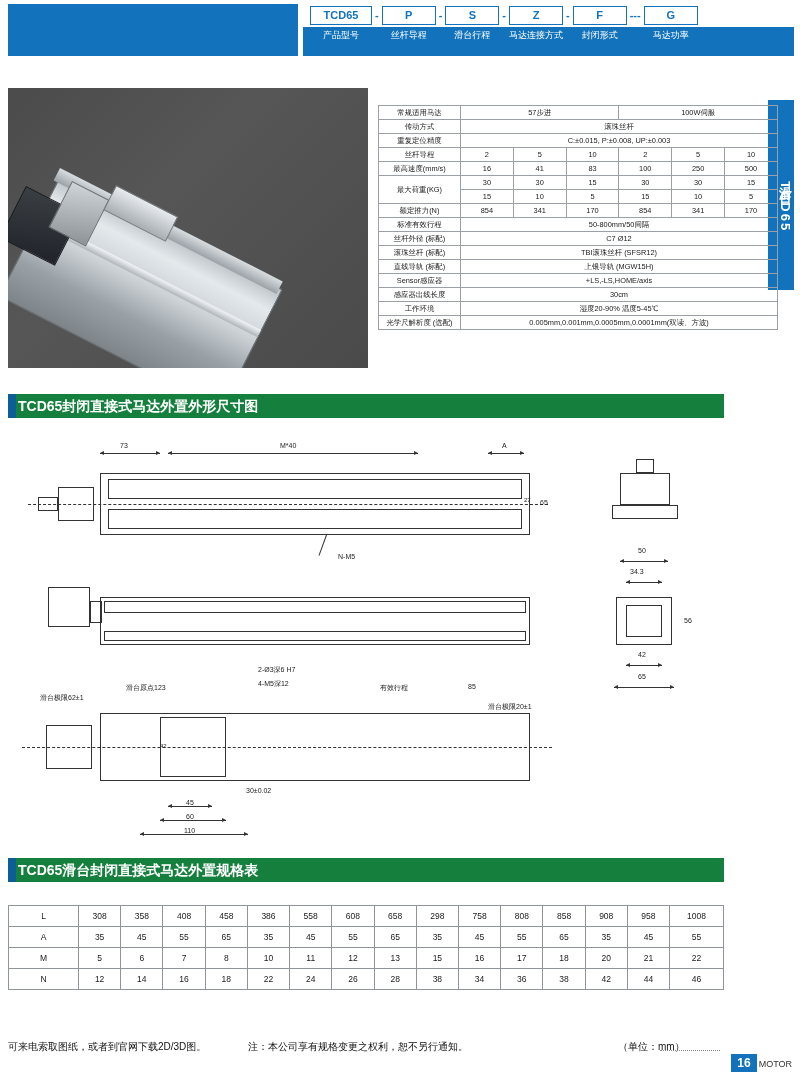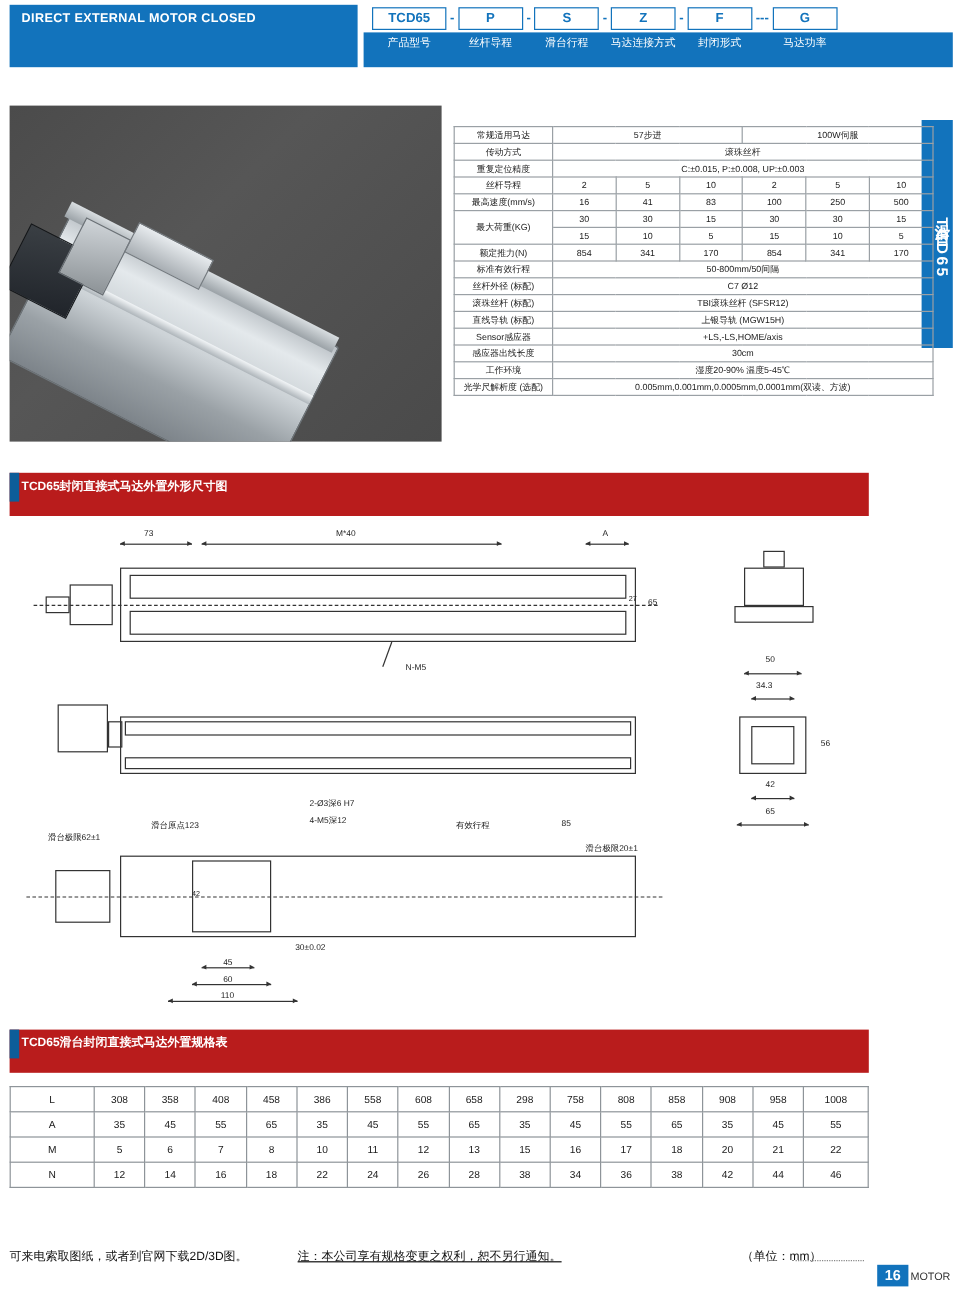--- a/index.html
+++ b/index.html
@@ -95,22 +95,22 @@
   }
 
   
   .spec-wrap { position:absolute; left:378px; top:105px; width:400px; }
   table.spec { border-collapse:collapse; width:100%; font-size:7.4px; }
   table.spec td { border:1px solid #9aa0a5; text-align:center; padding:1px 2px; height:13.5px; line-height:11px; color:#1a1a1a;}
   table.spec td.lbl { width:82px; background:#fff; }
 
   
   .banner {
-    position:absolute; left:8px; width:716px; height:36px;
-    background:#b91c1c; color:#fff; font-size:10px; font-weight:bold;
+    position:absolute; left:8px; width:716px; height:24px;
+    background:#15803d; color:#fff; font-size:14px; font-weight:bold;
     line-height:24px; padding-left:10px;
   }
   .banner-accent{
     position:absolute; width:8px; height:24px; background:#0d5d99; left:0; top:0;
   }
 
   
   .drawings { position:absolute; left:8px; top:425px; width:716px; height:420px; }
   .dwg-label { position:absolute; font-size:7px; color:#222; }
   .ln { position:absolute; background:#333; }
@@ -127,41 +127,40 @@
 
   
   .stroke-wrap { position:absolute; left:8px; top:905px; width:716px; }
   table.stroke { border-collapse:collapse; width:100%; font-size:8.5px; }
   table.stroke td { border:1px solid #8e9499; text-align:center; height:21px; padding:0 1px; }
   table.stroke td.hdr { width:70px; }
 
   
   .footer { position:absolute; left:8px; top:1040px; width:716px; font-size:10px; color:#111; }
   .footer .left { position:absolute; left:0; top:0; }
-  .footer .mid { position:absolute; left:240px; top:0;text-decoration:underline; }
+  .footer .mid { position:absolute; left:240px; top:0; }
   .footer .unit { position:absolute; left:610px; top:0; }
   .pagebox {
     position:absolute; right:8px; top:1054px; height:19px;
   }
   .pagenum {
     background:#1273bc; color:#fff; font-size:12px; font-weight:bold;
     padding:2px 6px; display:inline-block;
   }
   .pagetxt { font-size:9px; color:#333; display:inline-block; padding-left:2px;}
   .dotted-line{
     position:absolute; left:660px; top:1050px; width:60px; border-bottom:1px dotted #888;
   }
 </style>
 </head>
 <body>
 
 <div class="header">
   <div class="header-bar-bg"></div>
   <div class="title-block">
-    <div class="title-en">DIRECT EXTERNAL MOTOR CLOSED</div>
   </div>
   <div class="code-block">
     <div class="code-cell wide">
       <div class="code-box">TCD65</div>
       <div class="code-label">产品型号</div>
     </div>
     <div class="code-sep">-</div>
     <div class="code-cell">
       <div class="code-box">P</div>
       <div class="code-label">丝杆导程</div>

